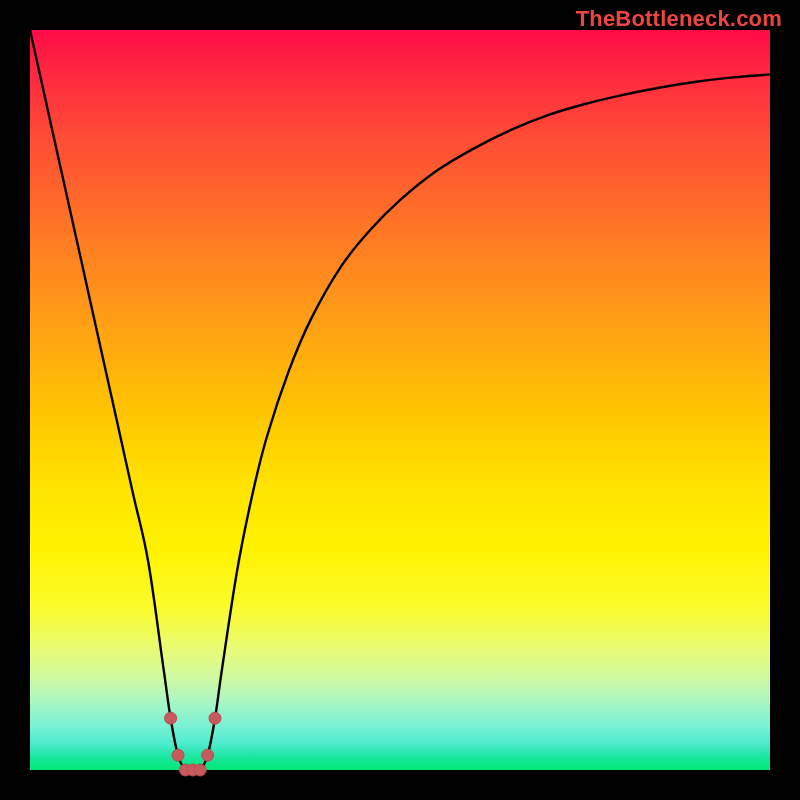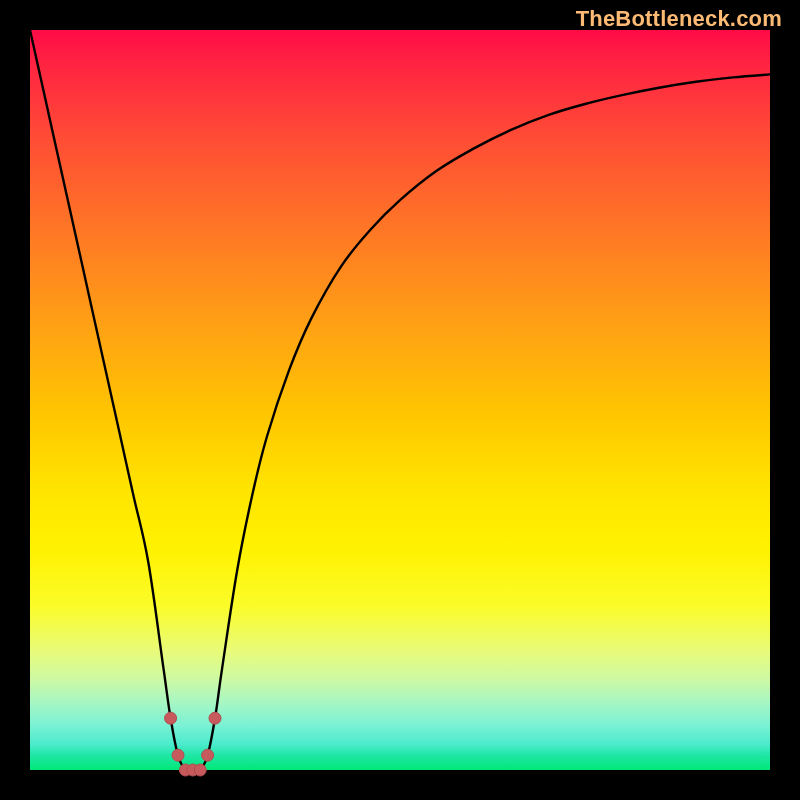--- a/index.html
+++ b/index.html
@@ -10,21 +10,21 @@
     width: 800px; height: 800px;
     background: #000;
   }
   .watermark {
     position: absolute;
     top: 6px;
     right: 18px;
     font-family: Arial, Helvetica, sans-serif;
     font-size: 22px;
     font-weight: 600;
-    color: #fdba74;
+    color: #ef4444;
     letter-spacing: 0.2px;
     z-index: 10;
   }
   .plot {
     position: absolute;
     left: 30px;
     top: 30px;
     width: 740px;
     height: 740px;
   }

